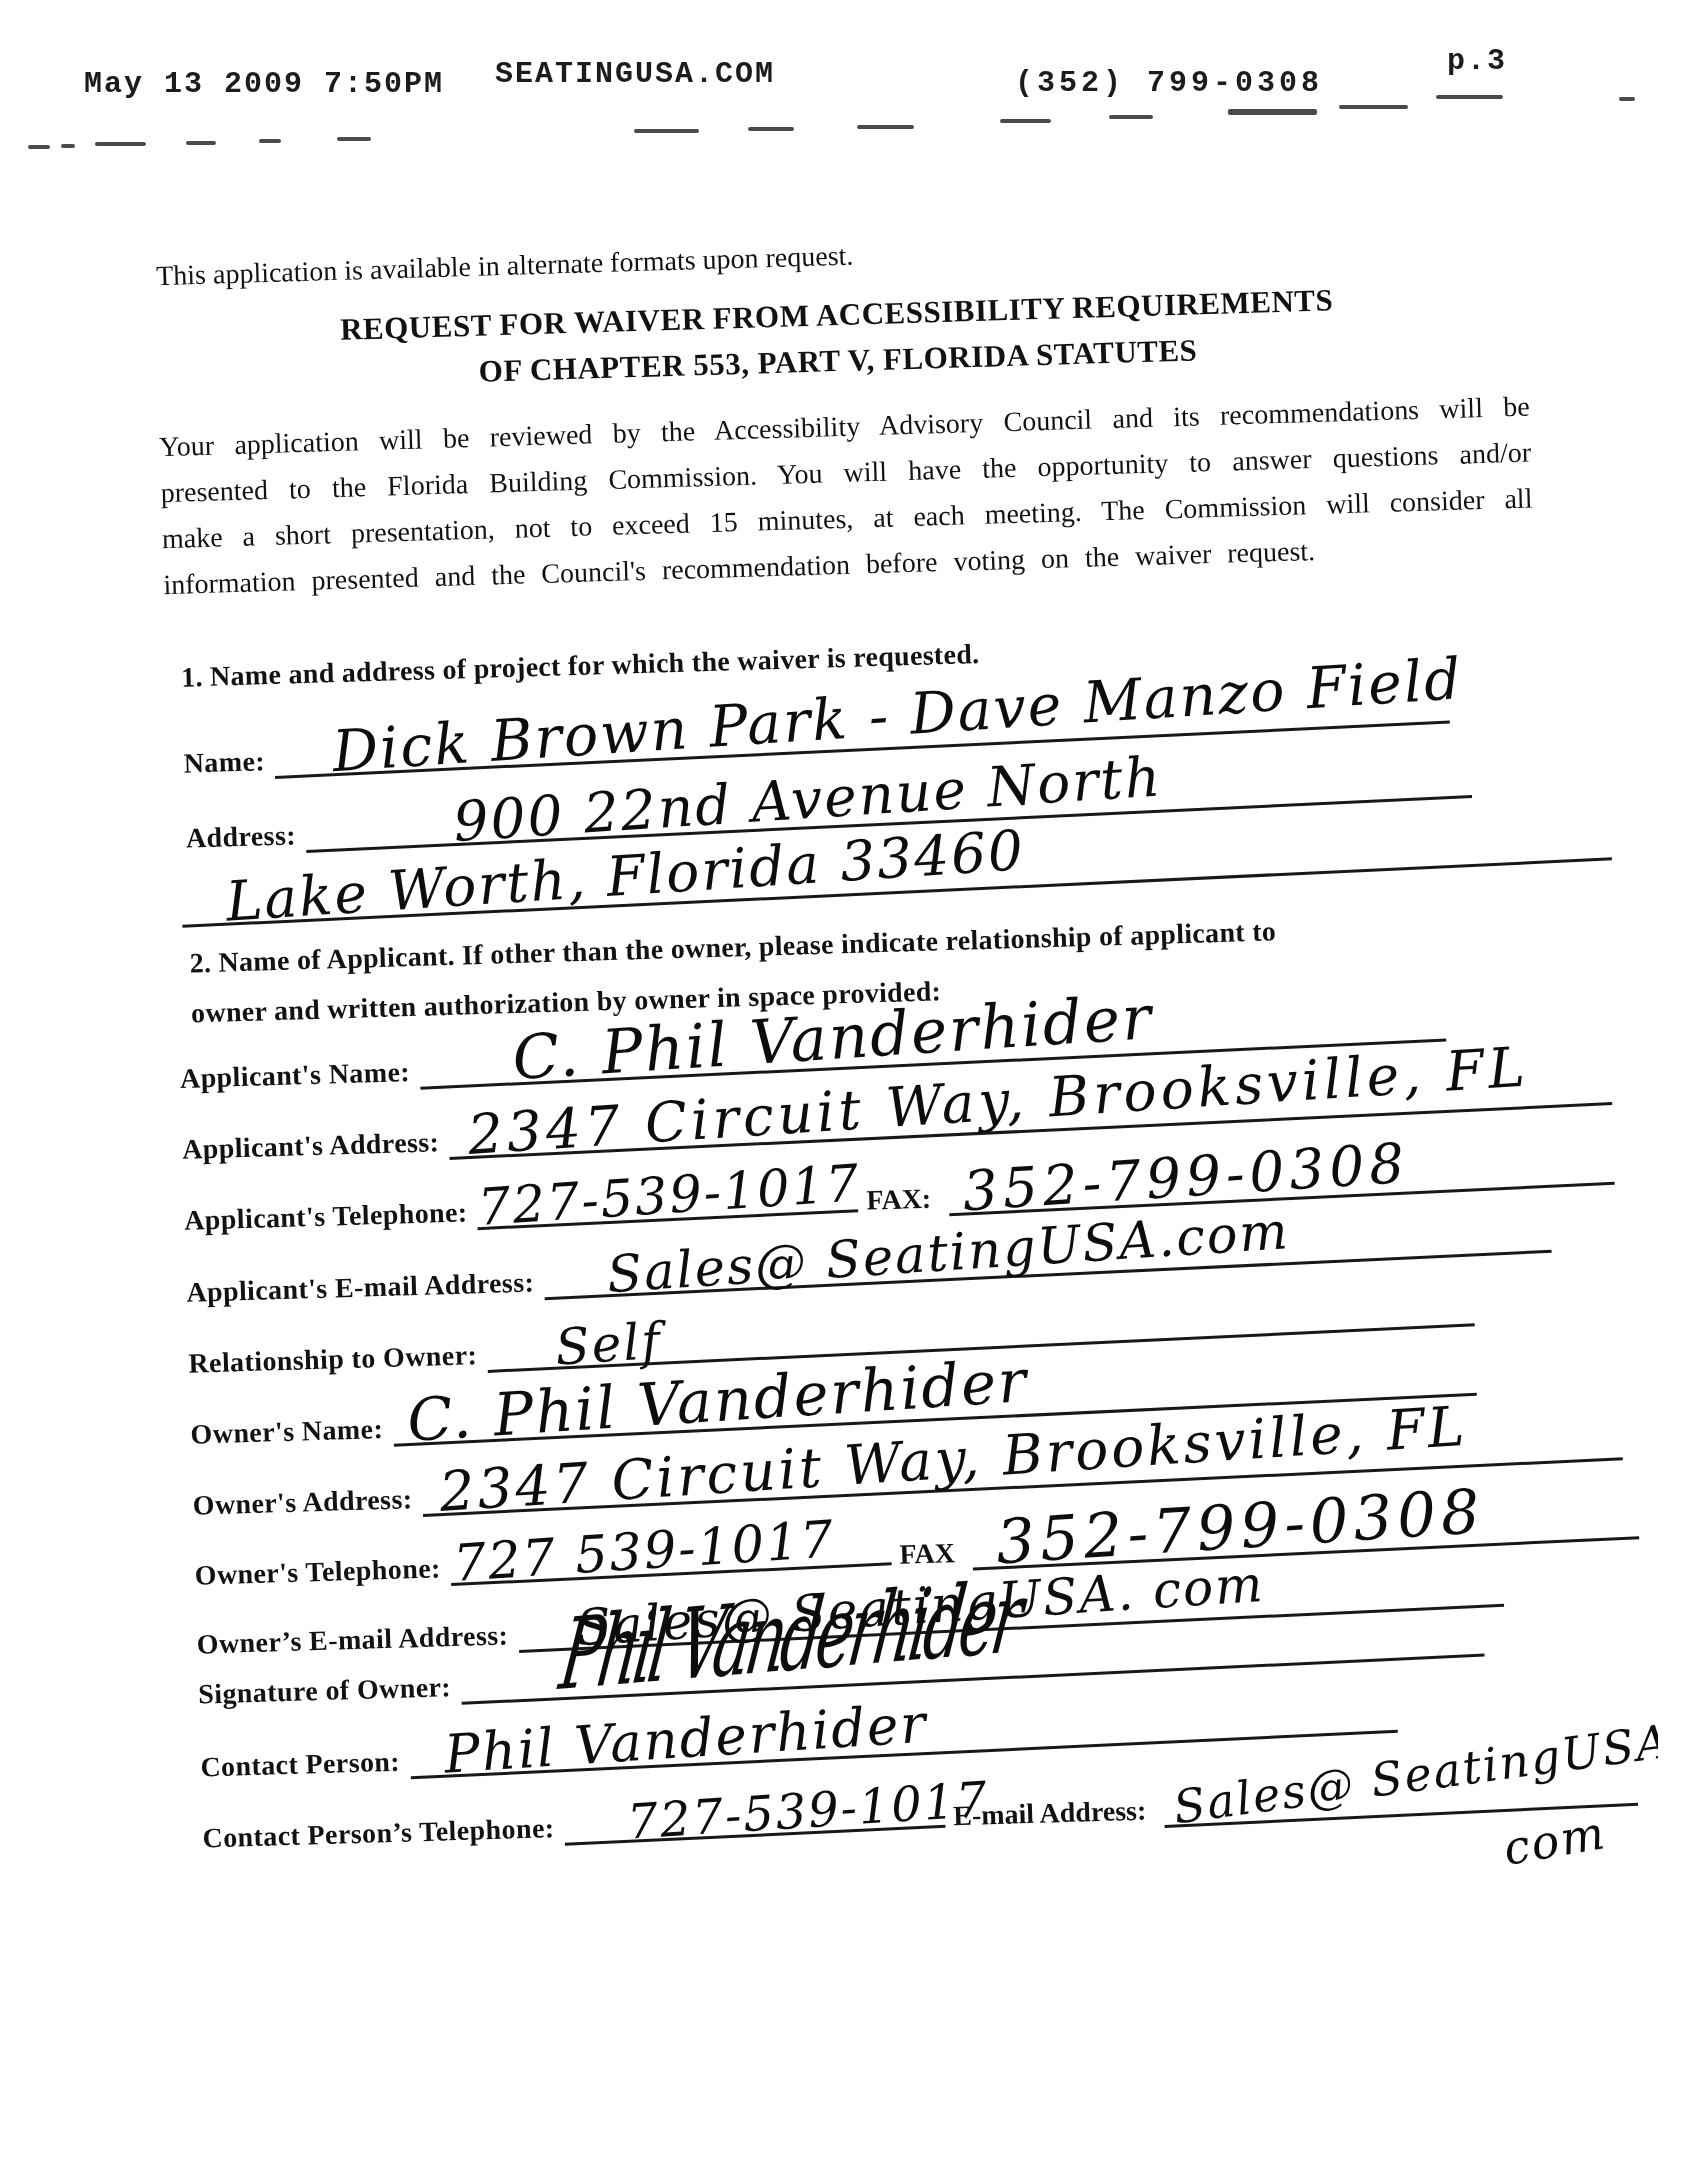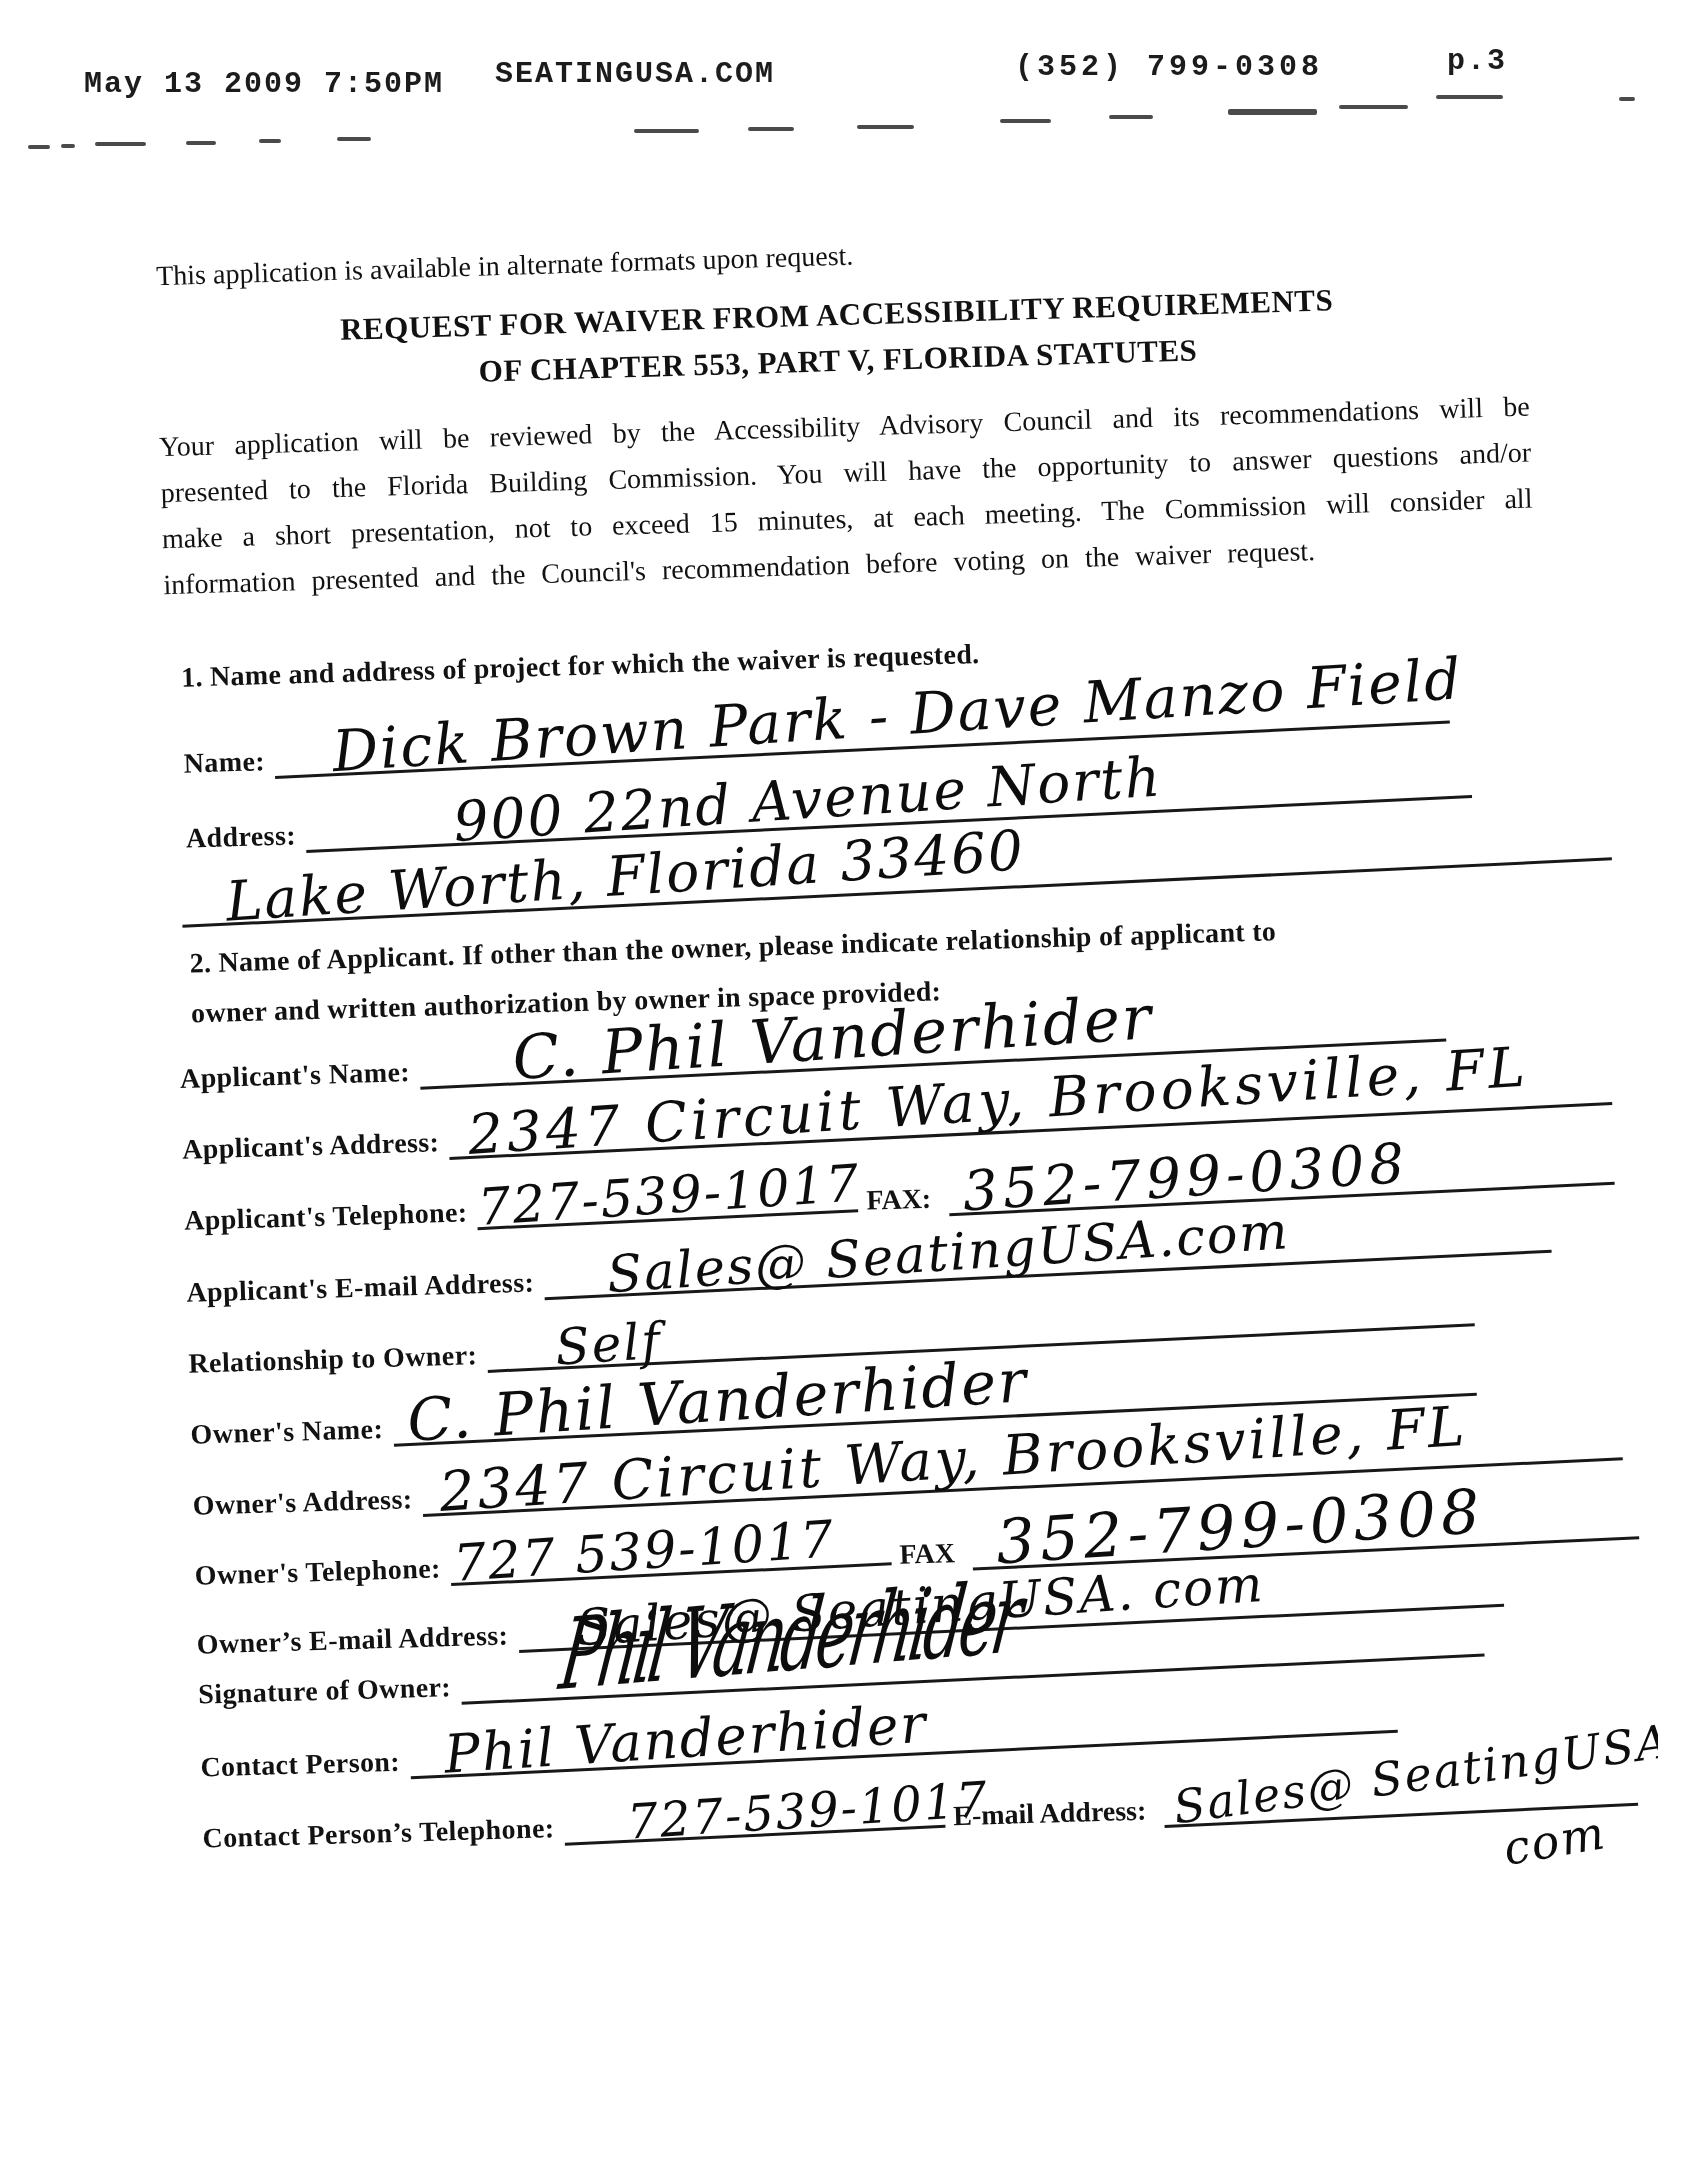--- a/index.html
+++ b/index.html
@@ -58,21 +58,21 @@
   }
 </style>
 </head>
 <body>
 
 <div class="page">
 
   <div>
     <span class="fax-item" style="left:84px;top:67px">May 13 2009 7:50PM</span>
     <span class="fax-item" style="left:495px;top:57px">SEATINGUSA.COM</span>
-    <span class="fax-item" style="left:1015px;top:50px;letter-spacing:4px">(352) 799-0308</span>
+    <span class="fax-item" style="left:1015px;top:66px;letter-spacing:4px">(352) 799-0308</span>
     <span class="fax-item" style="left:1447px;top:44px">p.3</span>
     <div class="scan-dashes">
       <i style="left:28px;top:145px;width:22px"></i>
       <i style="left:61px;top:144px;width:14px"></i>
       <i style="left:95px;top:142px;width:51px"></i>
       <i style="left:186px;top:141px;width:30px"></i>
       <i style="left:259px;top:139px;width:22px"></i>
       <i style="left:337px;top:137px;width:34px"></i>
       <i style="left:634px;top:129px;width:65px"></i>
       <i style="left:748px;top:127px;width:46px"></i>

